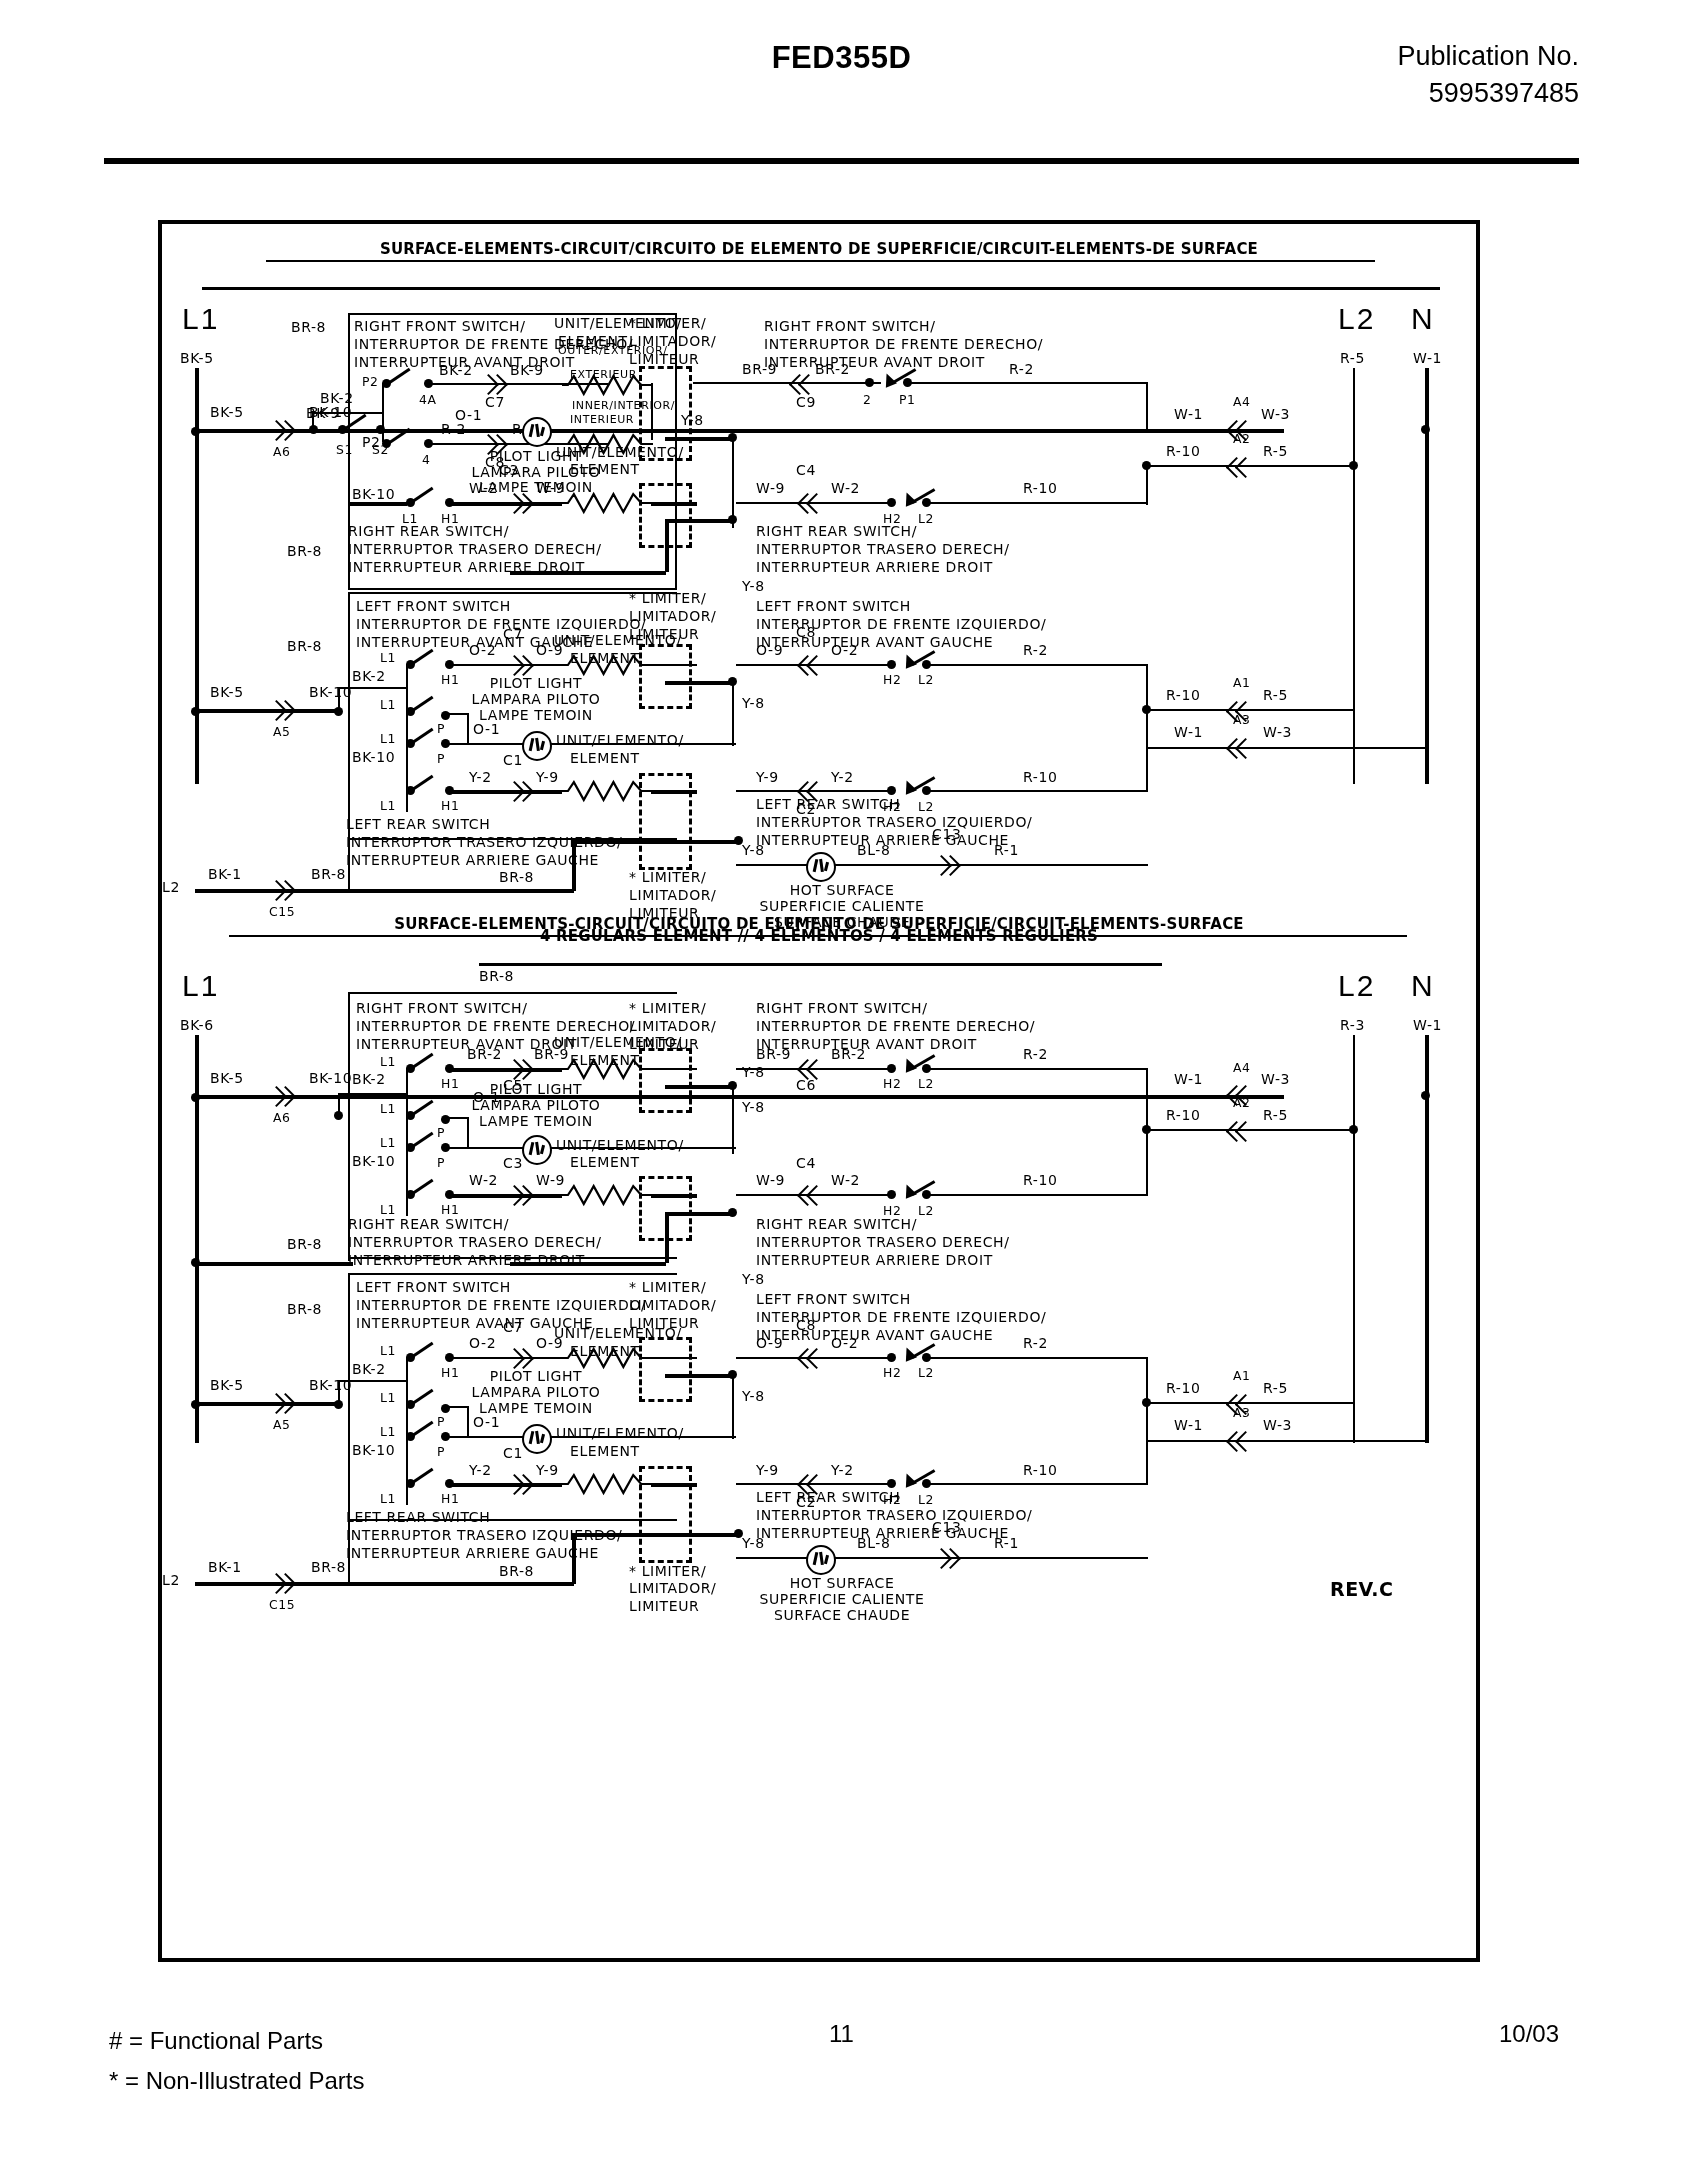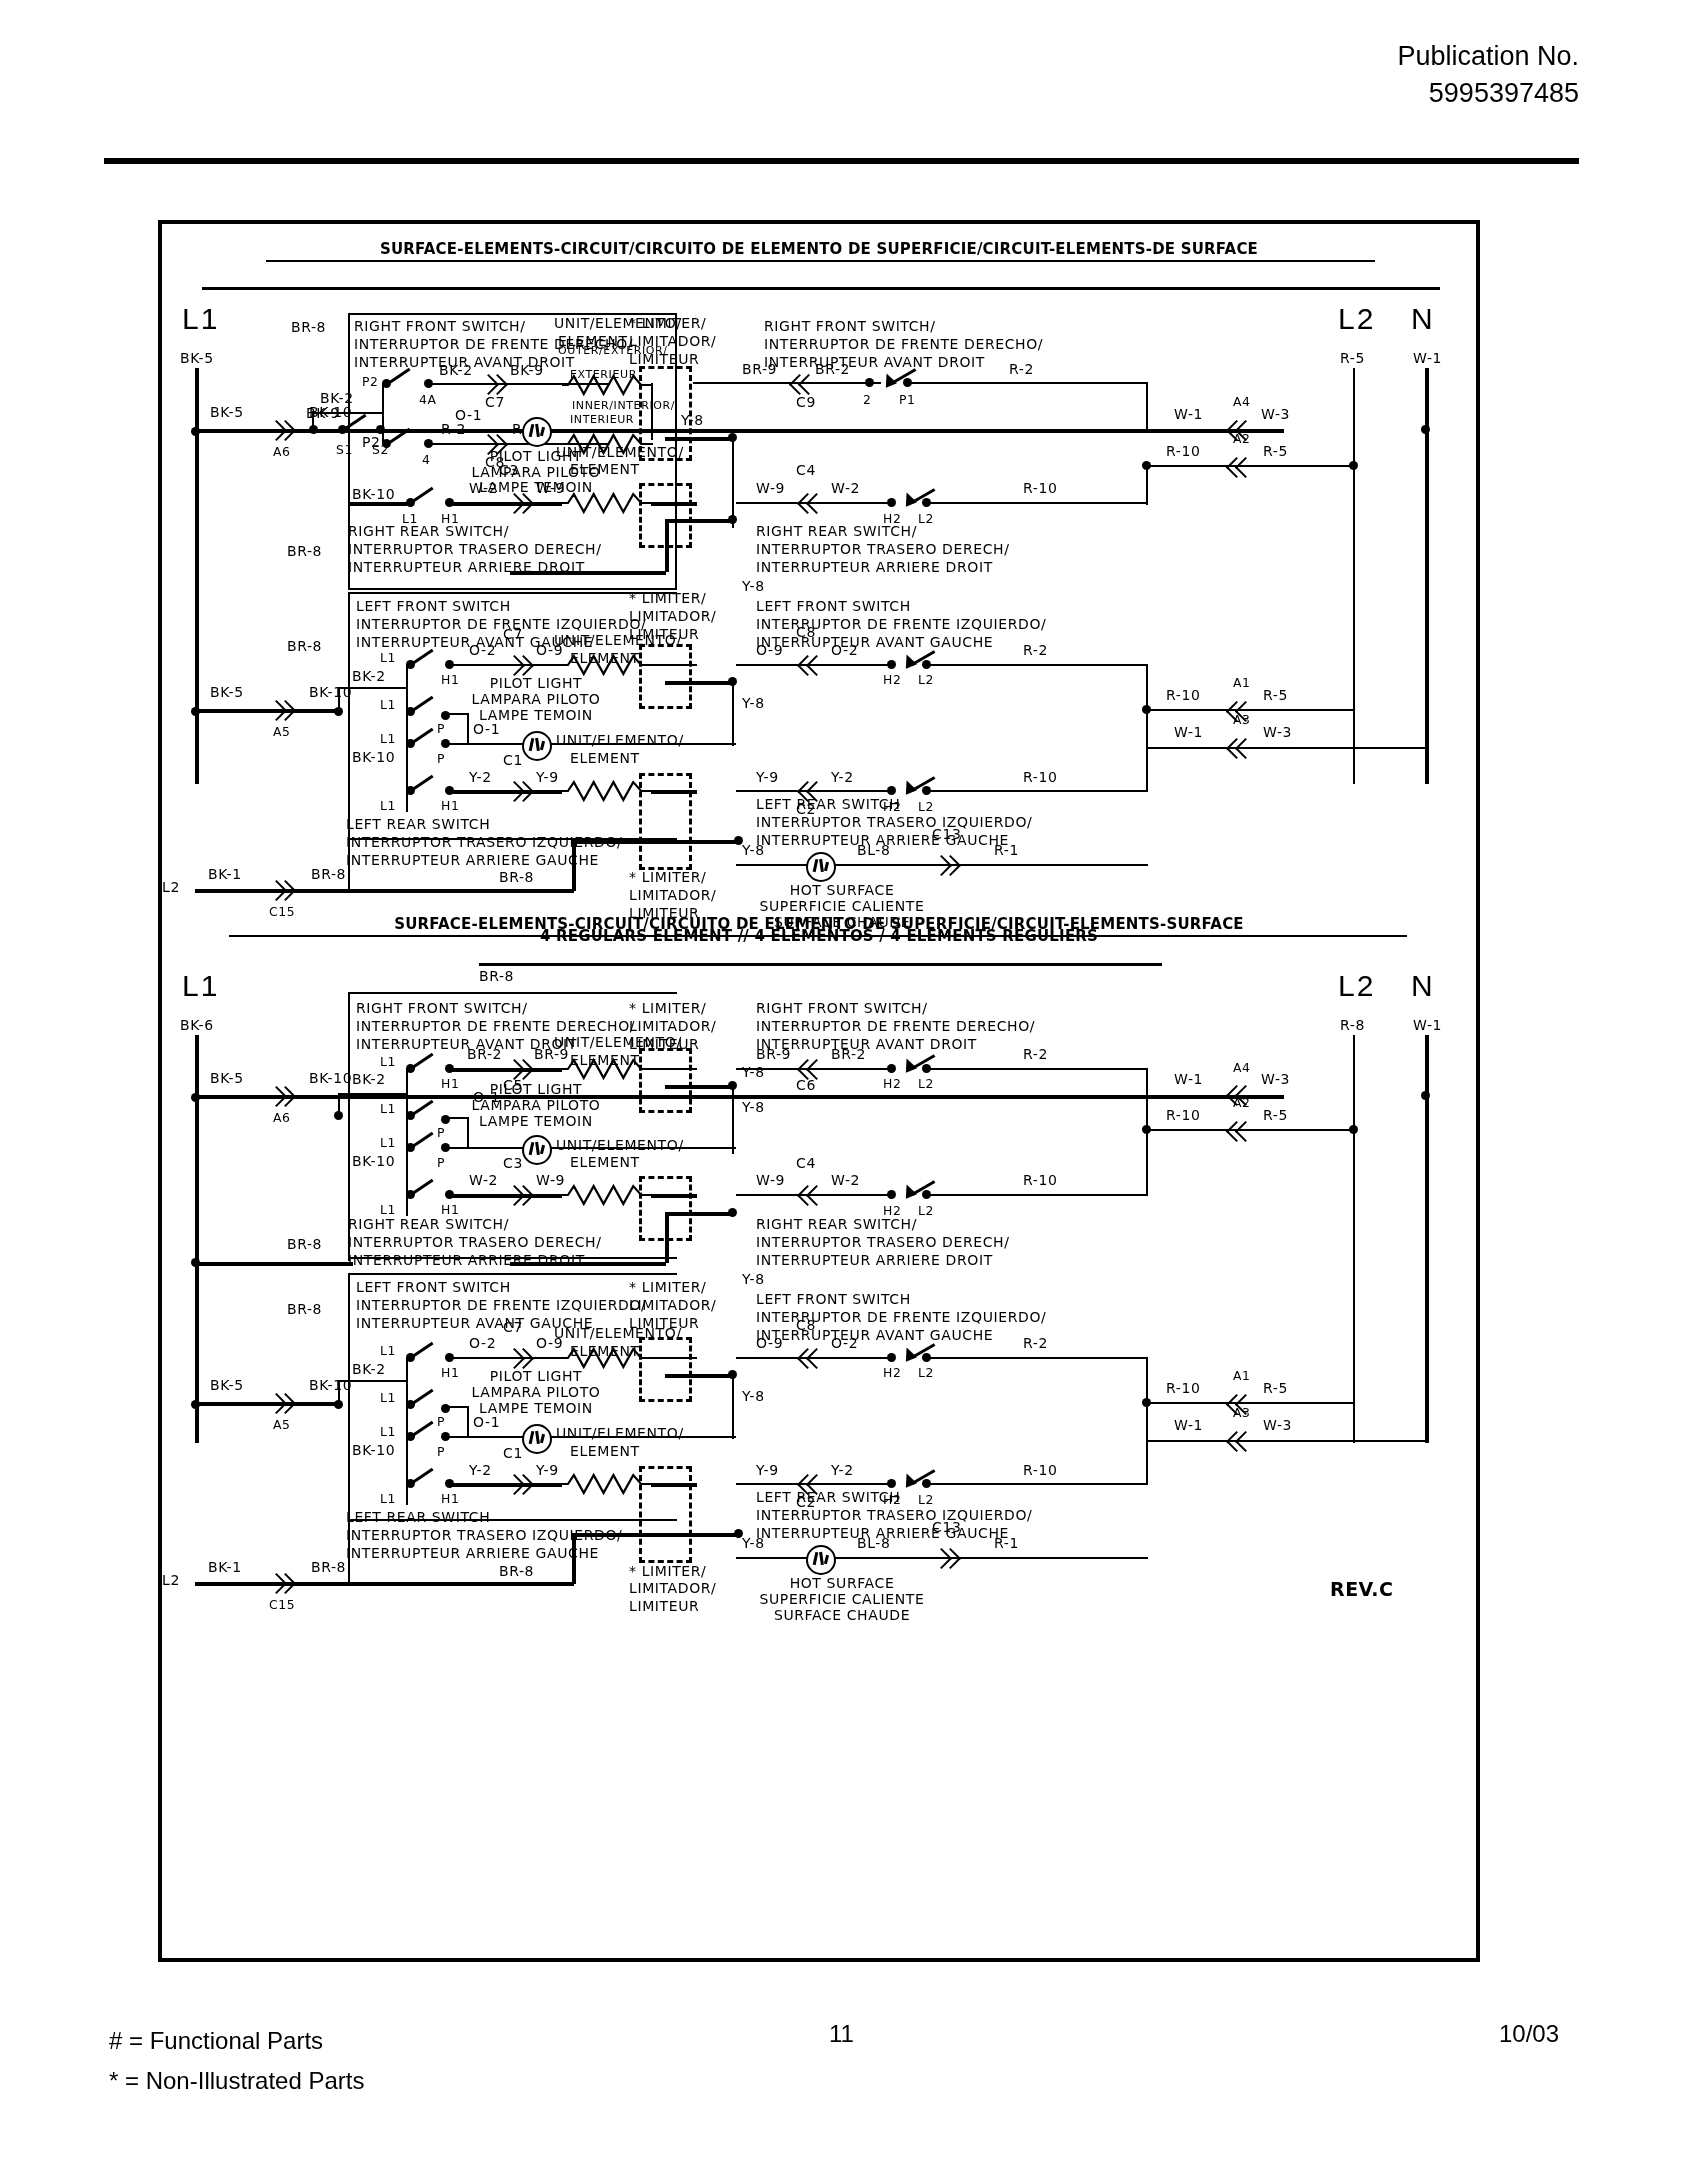--- a/index.html
+++ b/index.html
@@ -52,20 +52,21 @@
   #footer{position:absolute;left:0;top:2020px;width:1683px;}
   #footer .legend{position:absolute;left:109px;font-size:24px;line-height:42px;}
   #footer .pg{position:absolute;left:0;width:1683px;text-align:center;font-size:24px;}
   #footer .dt{position:absolute;right:124px;font-size:24px;}
   #rev{position:absolute;font-size:19px;font-weight:bold;font-family:"DejaVu Sans",sans-serif;letter-spacing:0.5px;}
 </style>
 </head>
 <body>
 
 <div id="doc-header">
+  <div id="model-title">FED355D</div>
   <div id="pub-block">
     <div>Publication No.</div>
     <div>5995397485</div>
   </div>
   <div id="header-rule"></div>
 </div>
 
 <div id="diagram-frame">
 
   <div class="banner" style="top:16px">SURFACE-ELEMENTS-CIRCUIT/CIRCUITO DE ELEMENTO DE SUPERFICIE/CIRCUIT-ELEMENTS-DE SURFACE</div>
@@ -436,21 +437,21 @@
   <div class="vl thick" style="left:33px;top:811px;height:408px"></div>
   <div class="node" style="left:29px;top:869px"></div>
   <div class="hl thick" style="left:33px;top:871px;width:1089px"></div>
   <div class="lbl" style="left:48px;top:846px">BK-5</div>
   <div class="conn" style="left:107px;top:861px"></div>
   <div class="lbl sm" style="left:111px;top:886px">A6</div>
   <div class="lbl" style="left:147px;top:846px">BK-10</div>
 
   <div class="lbl big" style="left:1176px;top:754px">L2</div>
   <div class="lbl big" style="left:1249px;top:754px">N</div>
-  <div class="lbl" style="left:1178px;top:793px">R-8</div>
+  <div class="lbl" style="left:1178px;top:793px">R-3</div>
   <div class="lbl" style="left:1251px;top:793px">W-1</div>
   <div class="vl" style="left:1191px;top:811px;height:408px"></div>
   <div class="vl thick" style="left:1263px;top:811px;height:408px"></div>
   <div class="node" style="left:1259px;top:867px"></div>
 
   <div class="lbl" style="left:317px;top:744px">BR-8</div>
   <div class="box" style="left:186px;top:768px;width:329px;height:267px;border-right:none"></div>
   <div class="lbl" style="left:194px;top:776px">RIGHT FRONT SWITCH/</div>
   <div class="lbl" style="left:194px;top:794px">INTERRUPTOR DE FRENTE DERECHO/</div>
   <div class="lbl" style="left:194px;top:812px">INTERRUPTEUR AVANT DROIT</div>

